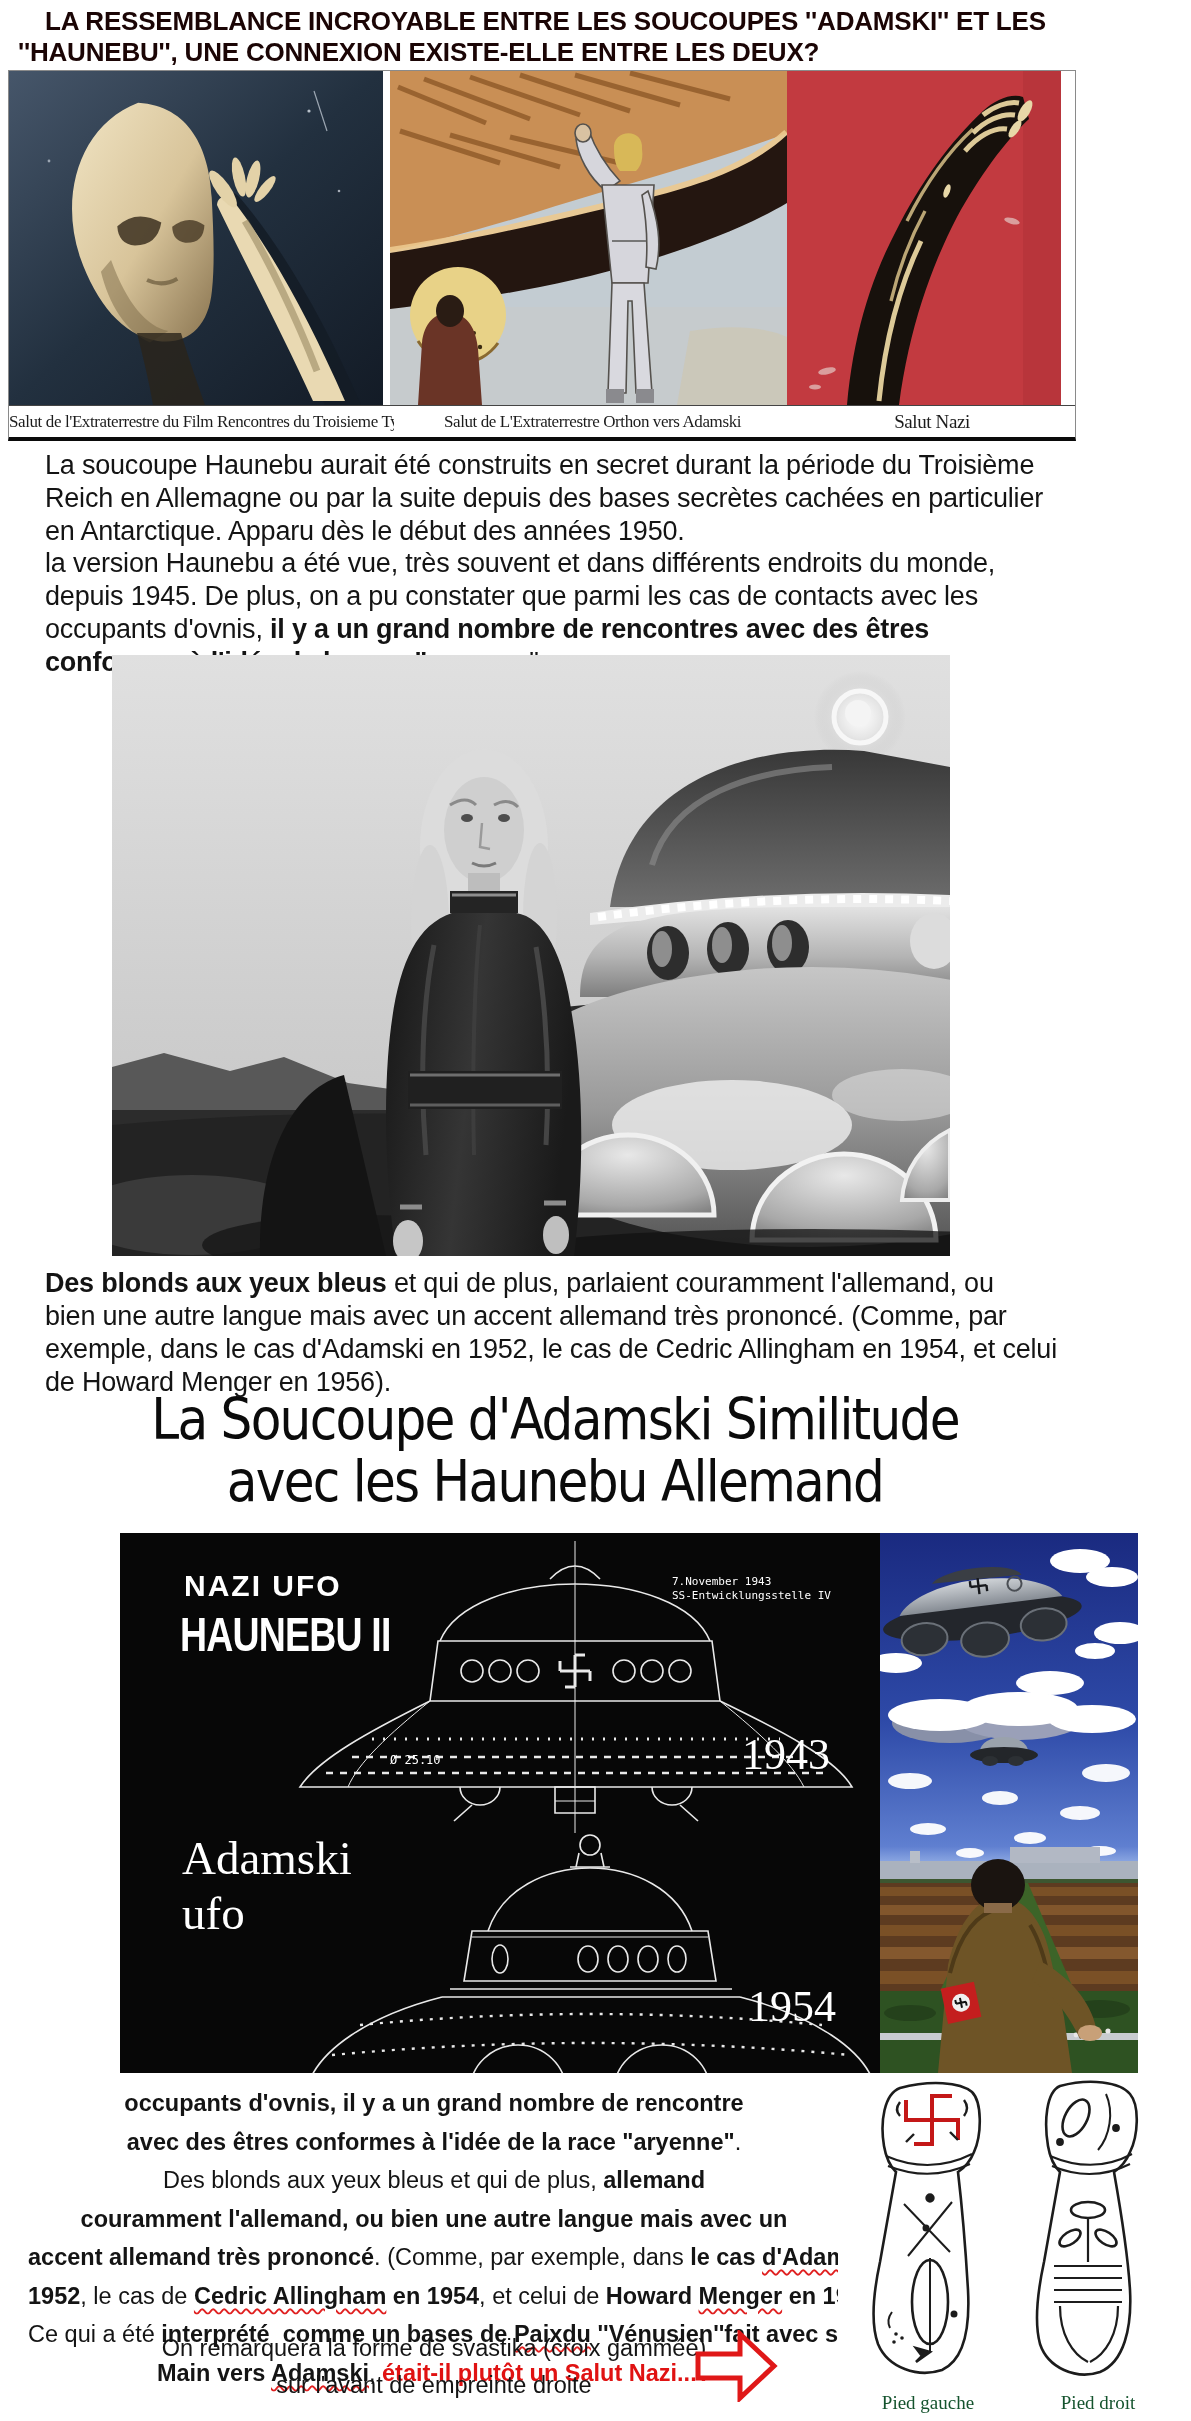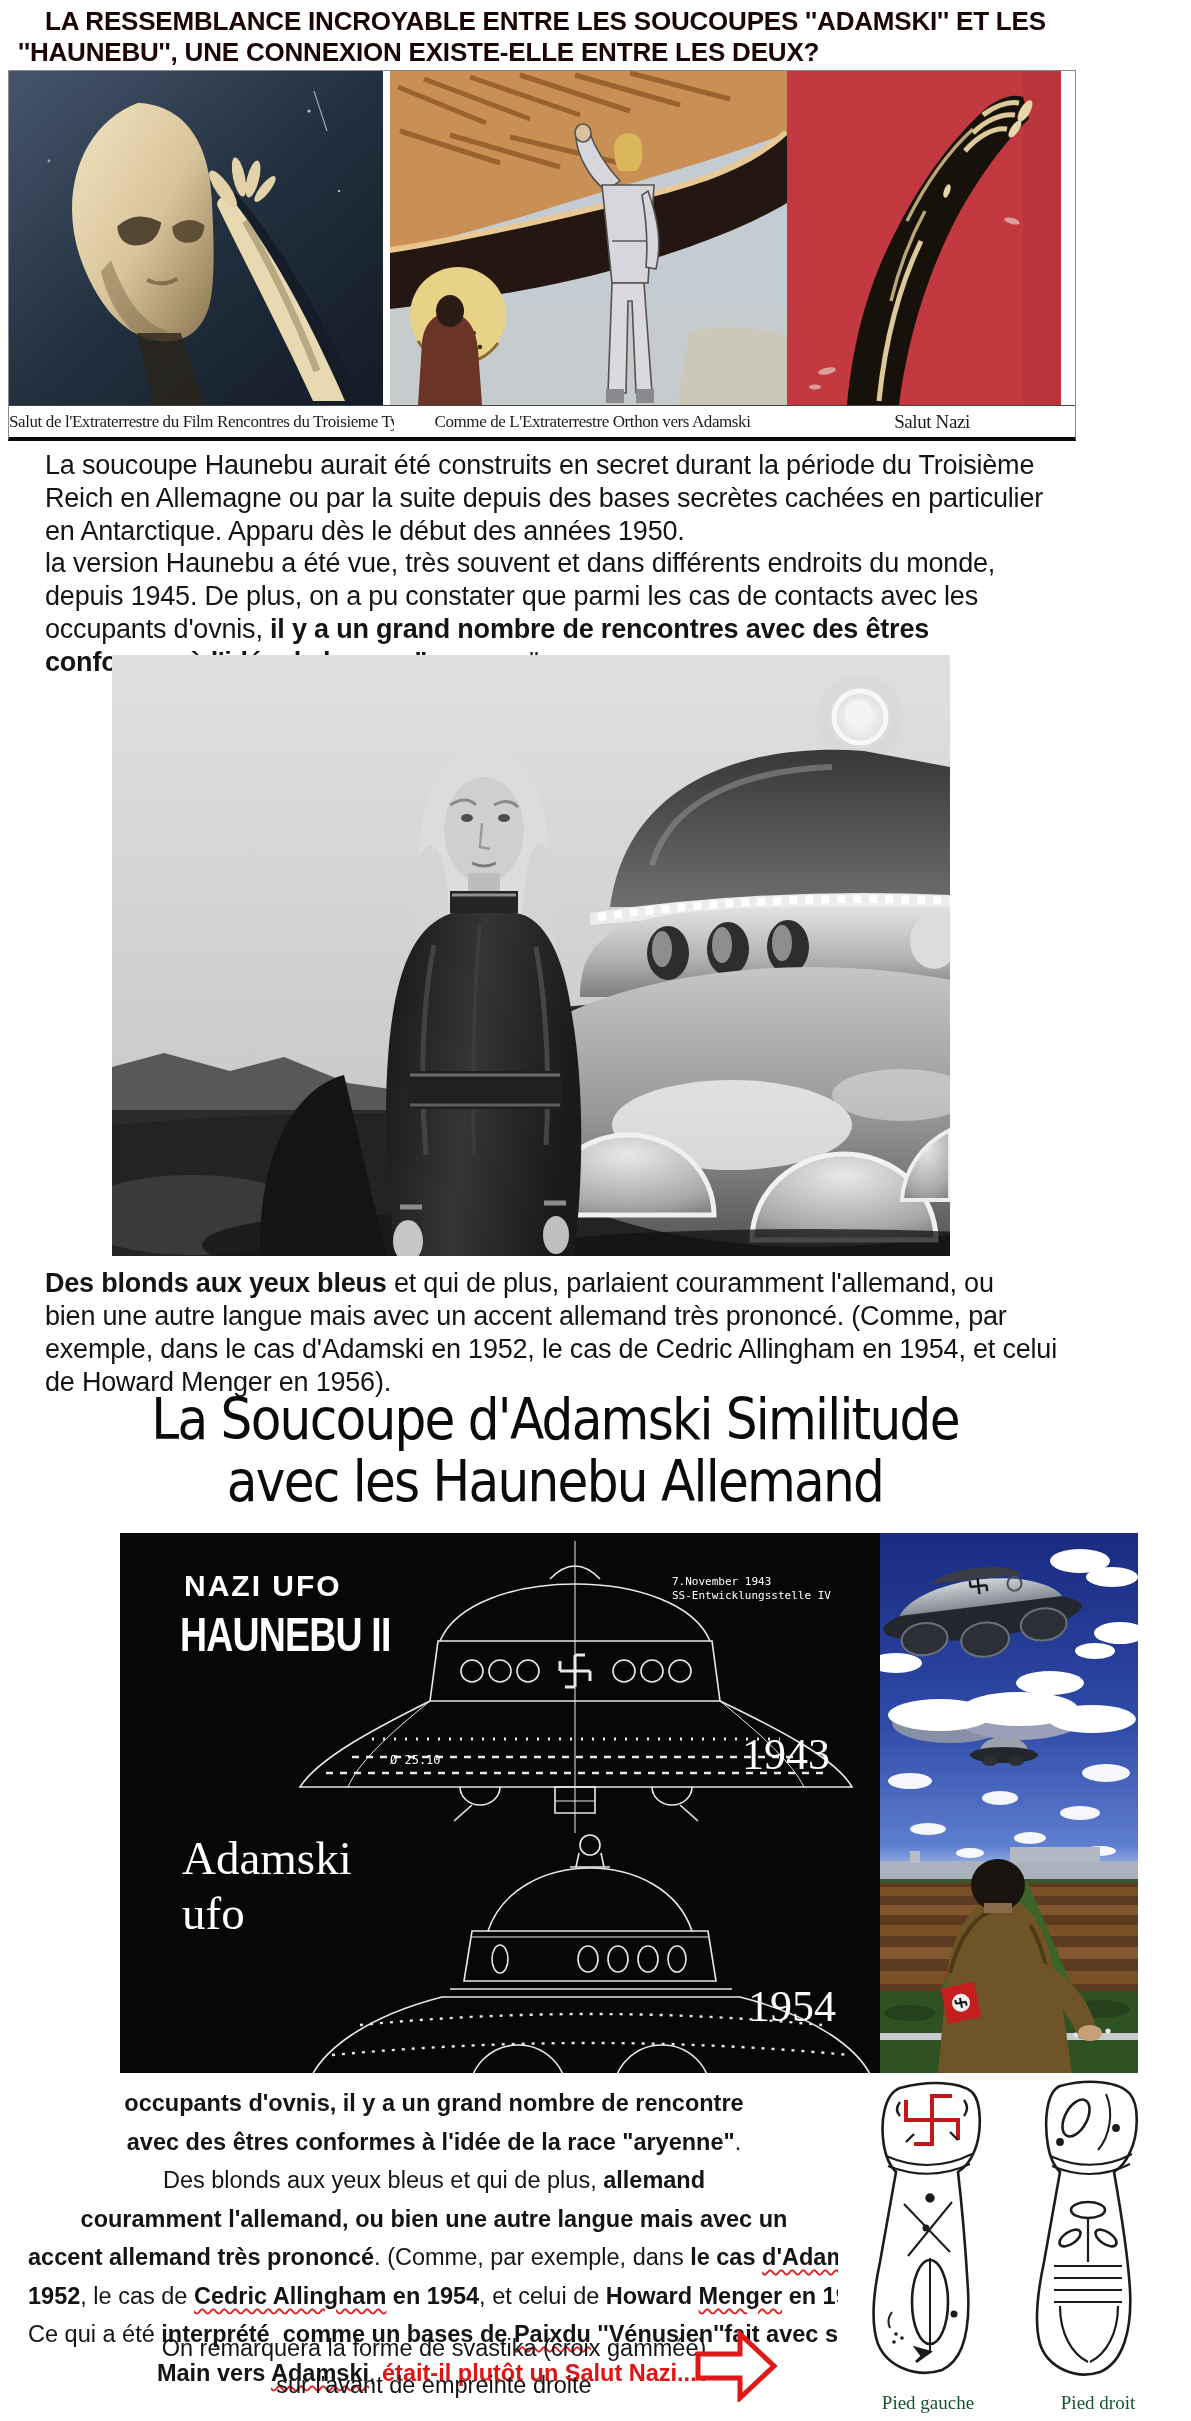--- a/index.html
+++ b/index.html
@@ -188,21 +188,21 @@
           <g fill="#e8d8a8">
             <ellipse cx="238" cy="40" rx="5" ry="12" transform="rotate(30 238 40)"></ellipse>
             <ellipse cx="228" cy="58" rx="4" ry="10" transform="rotate(34 228 58)"></ellipse>
             <ellipse cx="160" cy="120" rx="3" ry="7" transform="rotate(20 160 120)"></ellipse>
           </g>
         </svg>
       </div>
     </div>
     <div class="g-captions">
       <div class="g-cap" id="gcap1">Salut de l'Extraterrestre du Film Rencontres du Troisieme Type</div>
-      <div class="g-cap" id="gcap2">Comme de L'Extraterrestre Orthon vers Adamski</div>
+      <div class="g-cap" id="gcap2">Salut de L'Extraterrestre Orthon vers Adamski</div>
       <div class="g-cap" id="gcap3">Salut Nazi</div>
     </div>
   </div>
 
   <div class="para" id="p1">La soucoupe Haunebu aurait été construits en secret durant la période du Troisième
 Reich en Allemagne ou par la suite depuis des bases secrètes cachées en particulier
 en Antarctique. Apparu dès le début des années 1950.</div>
   <div class="para" id="p2"><span>la version Haunebu a été vue, très souvent et dans différents endroits du monde,
 depuis 1945. De plus, on a pu constater que parmi les cas de contacts avec les
 occupants d'ovnis, </span><span class="b">il y a un grand nombre de rencontres avec des êtres

